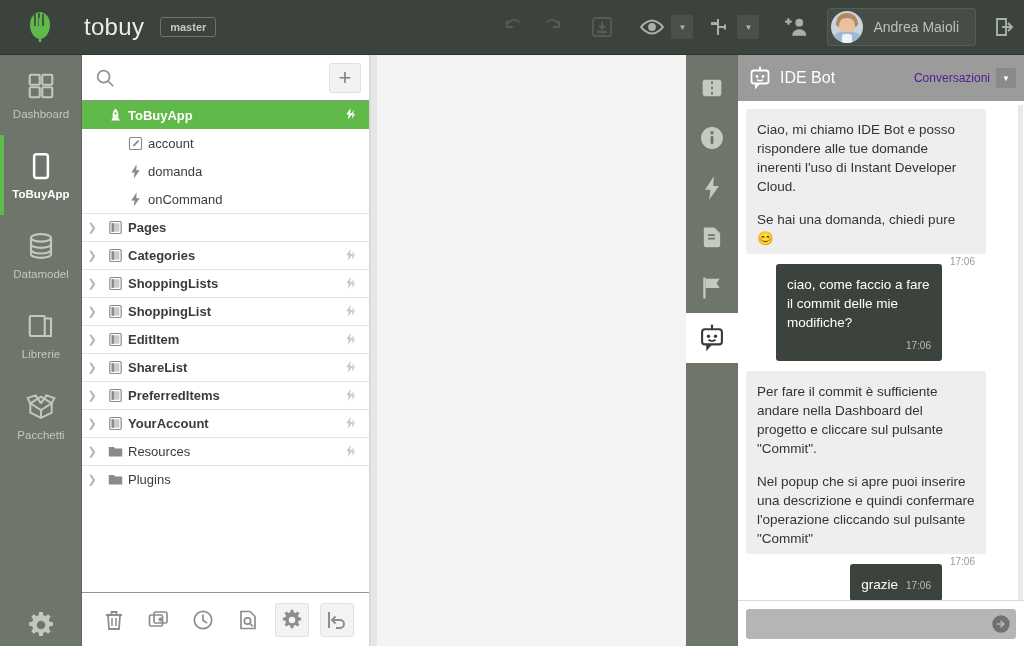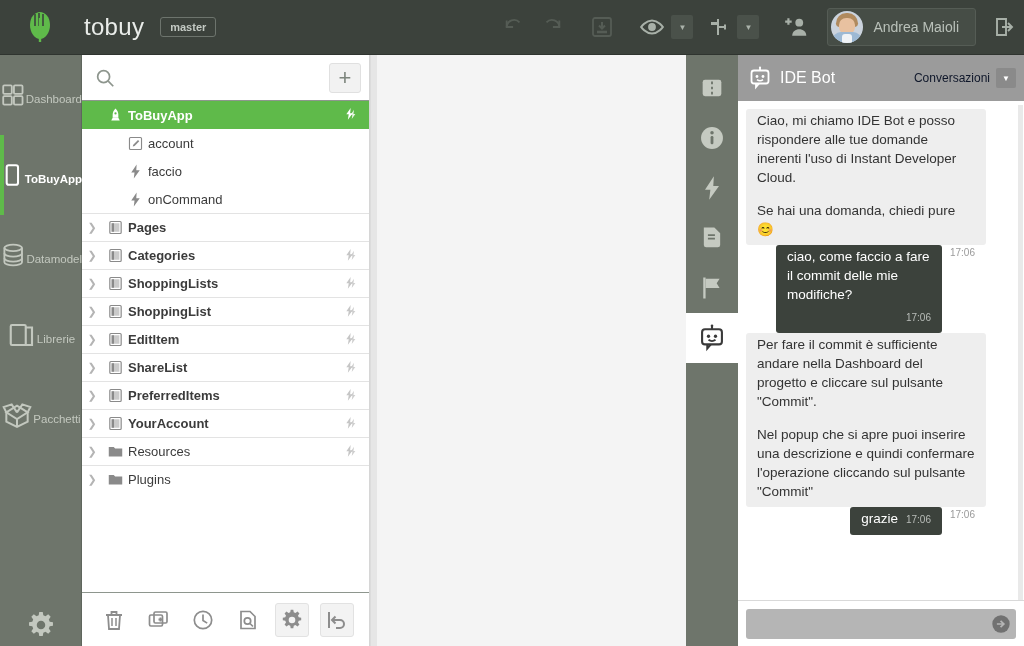--- a/index.html
+++ b/index.html
@@ -47,21 +47,21 @@
   .avatar .collar { position:absolute; left:11px; bottom:0; width:10px; height:9px; background:#f0f3f6; border-radius:3px 3px 0 0;}
   .user-name { color: #b9c0b9; font-size: 14px; }
 
   
   .rail {
     position: absolute; left: 0; top: 55px; width: 82px; height: 591px;
     background: #6e756b; border-right: 1px solid #5f665d;
   }
   .rail-item {
     position: relative; width: 82px; height: 80px;
-    display: flex; flex-direction: row; align-items: center; justify-content: center;
+    display: flex; flex-direction: column; align-items: center; justify-content: center;
     color: #c3c8bf;
   }
   .rail-item.active { color: #ffffff; }
   .rail-item.active:before {
     content: ""; position: absolute; left: 0; top: 0; width: 4px; height: 80px; background: #5fba4a;
   }
   .rail-label { font-size: 11.5px; margin-top: 7px; }
   .rail-item.active .rail-label { font-weight: bold; }
   .rail-gear { position: absolute; left: 0; bottom: 6px; width: 82px; display: flex; justify-content: center; color: #c3c8bf; }
 
@@ -119,24 +119,24 @@
     width: 52px; height: 50px; display: flex; align-items: center; justify-content: center; color: #c5cac1;
   }
   .strip-item.active { background: #ffffff; color: #333; }
 
   
   .chat { position: absolute; left: 738px; top: 55px; width: 286px; height: 591px; background: #ffffff; display: flex; flex-direction: column; }
   .chat-head {
     height: 46px; background: #9b9b9b; display: flex; align-items: center; padding: 0 8px 0 10px; flex: none;
   }
   .chat-title { color: #fff; font-size: 16px; margin-left: 8px; flex: 1; }
-  .chat-conv { color: #0f172a; font-size: 12px; margin-right: 6px; }
+  .chat-conv { color: #4c1d95; font-size: 12px; margin-right: 6px; }
   .conv-caret { width: 20px; height: 20px; background: #8a8a8a; border-radius: 2px; display:flex; align-items:center; justify-content:center; color:#fff; font-size: 8px;}
   .chat-body { flex: 1; padding: 8px 8px 0 8px; overflow: hidden; position: relative;}
-  .bubble { border-radius: 3px; padding: 2px 11px 6px 11px; font-size: 13.5px; line-height: 19px; position: relative; max-width: 250px;}
+  .bubble { border-radius: 3px; padding: 11px 11px 6px 11px; font-size: 13.5px; line-height: 19px; margin-bottom: 10px; position: relative; max-width: 250px;}
   .bubble.bot { background: #eeeeee; color: #333; margin-right: 30px; }
   .bubble.user { background: #3c423c; color: #fff; margin-left: 30px; margin-right: 0; }
   .row-user { display: flex; justify-content: flex-start; }
   .bubble p { margin: 0; }
   .bubble p + p { margin-top: 14px; }
   .btime { font-size: 10px; color: #9a9a9a; float: right; margin-left: 8px; margin-top: 4px; }
   .bubble.user .btime { color: #b9bdb9; }
   .chat-foot { height: 46px; border-top: 1px solid #d9d9d9; display: flex; align-items: center; padding: 0 8px; flex: none;}
   .chat-input-wrap { flex: 1; height: 30px; background: #b5b5b5; border-radius: 3px; display: flex; align-items: center; padding: 0 4px 0 10px; }
   .chat-input { flex:1; background: transparent; border: none; outline: none; font-size: 13px; color: #fff; font-family: "Liberation Sans", sans-serif;}
@@ -322,21 +322,21 @@
           <div class="tw-flash"></div>
         </div>
         <div class="tree-row">
           <div class="tw-arrow"></div>
           <div class="tw-indent"></div>
           <div class="tw-icon">
             <svg width="17" height="17" viewBox="0 0 24 24">
               <path d="M13.6 2 L6 13.4 h4.6 L9.6 22 L18 10.2 h-4.9z" fill="#8a8a8a"></path>
             </svg>
           </div>
-          <div class="tw-label">faccio</div>
+          <div class="tw-label">domanda</div>
           <div class="tw-flash"></div>
         </div>
         <div class="tree-row">
           <div class="tw-arrow"></div>
           <div class="tw-indent"></div>
           <div class="tw-icon">
             <svg width="17" height="17" viewBox="0 0 24 24">
               <path d="M13.6 2 L6 13.4 h4.6 L9.6 22 L18 10.2 h-4.9z" fill="#8a8a8a"></path>
             </svg>
           </div>

